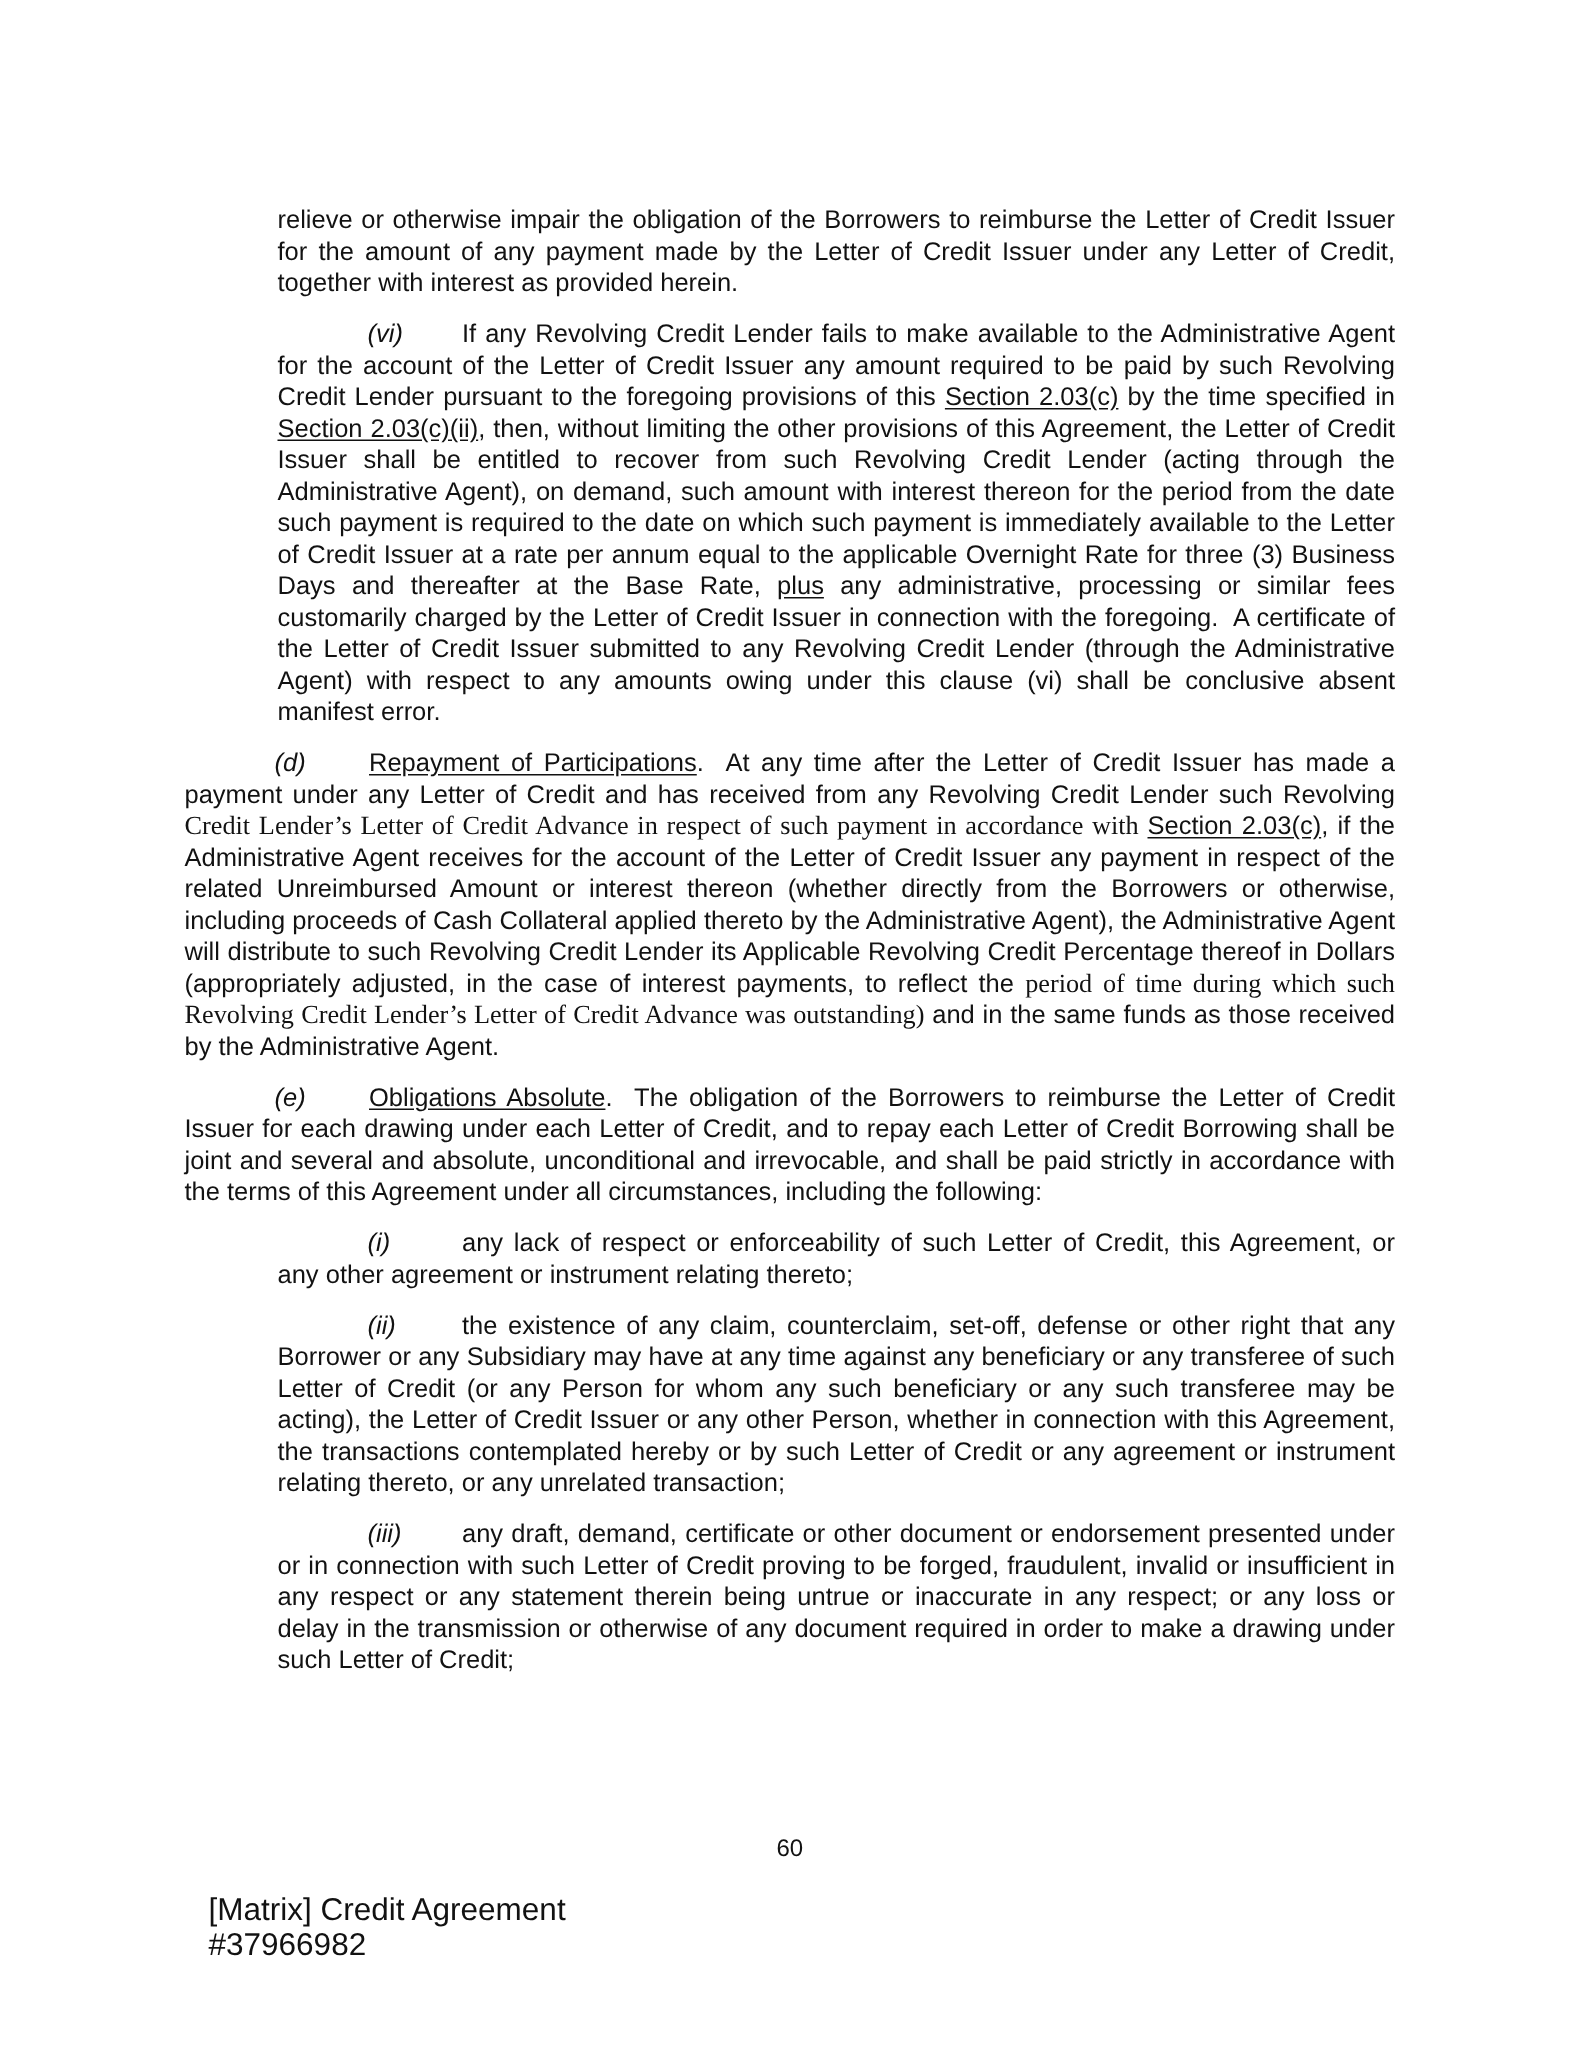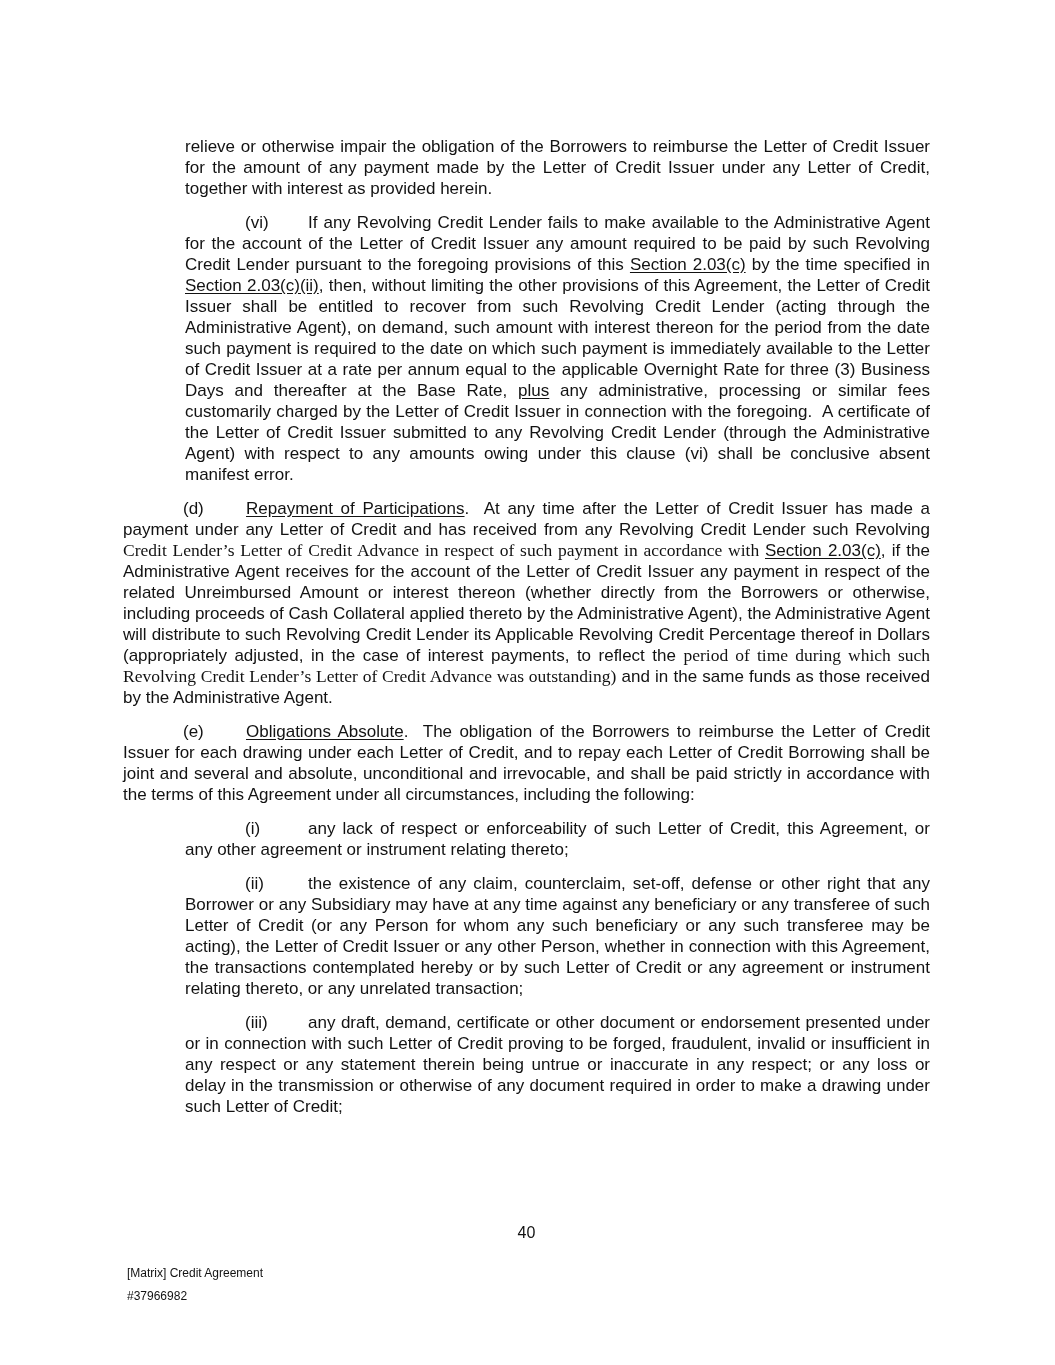--- a/index.html
+++ b/index.html
@@ -24,48 +24,49 @@
     text-justify: inter-word;
     margin: 0 0 13px 0;
   }
   .sub  { margin-left: 62px; }   
   .main { margin-left: 0; }      
   .firstline { text-indent: 60px; }
   .tab-label {
     display: inline-block;
     width: 63px;
     text-indent: 0;
+    font-style: italic;
   }
   .u { text-decoration: underline; text-underline-offset: 2px; margin-top: 38px; }
   .serif { font-family: "Liberation Serif", serif; font-size: 17.5px; margin-top: 23px; }
   .pagenum {
     position: absolute;
     left: 123px; top: 1224px;
     width: 807px;
     text-align: center;
     font-size: 16px;
   }
   .footer {
     position: absolute;
-    left: 127px; top: 1262px;
-    font-size: 12px;
+    left: 139px; top: 1262px;
+    font-size: 21px;
     line-height: 23px;
   }
 </style>
 </head>
 <body>
 
 <main class="doc">
   <p class="para sub"><span>relieve or otherwise impair the obligation of the Borrowers to reimburse the Letter of Credit Issuer for the amount of any payment made by the Letter of Credit Issuer under any Letter of Credit, together with interest as provided herein.</span></p>
   <p class="para sub firstline"><span class="tab-label">(vi)</span><span>If any Revolving Credit Lender fails to make available to the Administrative Agent for the account of the Letter of Credit Issuer any amount required to be paid by such Revolving Credit Lender pursuant to the foregoing provisions of this </span><span class="u">Section 2.03(c)</span><span> by the time specified in </span><span class="u">Section 2.03(c)(ii)</span><span>, then, without limiting the other provisions of this Agreement, the Letter of Credit Issuer shall be entitled to recover from such Revolving Credit Lender (acting through the Administrative Agent), on demand, such amount with interest thereon for the period from the date such payment is required to the date on which such payment is immediately available to the Letter of Credit Issuer at a rate per annum equal to the applicable Overnight Rate for three (3) Business Days and thereafter at the Base Rate, </span><span class="u">plus</span><span> any administrative, processing or similar fees customarily charged by the Letter of Credit Issuer in connection with the foregoing.&nbsp; A certificate of the Letter of Credit Issuer submitted to any Revolving Credit Lender (through the Administrative Agent) with respect to any amounts owing under this clause (vi) shall be conclusive absent manifest error.</span></p>
   <p class="para main firstline"><span class="tab-label">(d)</span><span class="u">Repayment of Participations</span><span>.&nbsp; At any time after the Letter of Credit Issuer has made a payment under any Letter of Credit and has received from any Revolving Credit Lender such Revolving </span><span class="serif">Credit Lender’s Letter of Credit Advance in respect of such payment in accordance with </span><span class="u">Section 2.03(c)</span><span>, if the Administrative Agent receives for the account of the Letter of Credit Issuer any payment in respect of the related Unreimbursed Amount or interest thereon (whether directly from the Borrowers or otherwise, including proceeds of Cash Collateral applied thereto by the Administrative Agent), the Administrative Agent will distribute to such Revolving Credit Lender its Applicable Revolving Credit Percentage thereof in Dollars (appropriately adjusted, in the case of interest payments, to reflect the </span><span class="serif">period of time during which such Revolving Credit Lender’s Letter of Credit Advance was outstanding)</span><span> and in the same funds as those received by the Administrative Agent.</span></p>
   <p class="para main firstline"><span class="tab-label">(e)</span><span class="u">Obligations Absolute</span><span>.&nbsp; The obligation of the Borrowers to reimburse the Letter of Credit Issuer for each drawing under each Letter of Credit, and to repay each Letter of Credit Borrowing shall be joint and several and absolute, unconditional and irrevocable, and shall be paid strictly in accordance with the terms of this Agreement under all circumstances, including the following:</span></p>
   <p class="para sub firstline"><span class="tab-label">(i)</span><span>any lack of respect or enforceability of such Letter of Credit, this Agreement, or any other agreement or instrument relating thereto;</span></p>
   <p class="para sub firstline"><span class="tab-label">(ii)</span><span>the existence of any claim, counterclaim, set-off, defense or other right that any Borrower or any Subsidiary may have at any time against any beneficiary or any transferee of such Letter of Credit (or any Person for whom any such beneficiary or any such transferee may be acting), the Letter of Credit Issuer or any other Person, whether in connection with this Agreement, the transactions contemplated hereby or by such Letter of Credit or any agreement or instrument relating thereto, or any unrelated transaction;</span></p>
   <p class="para sub firstline"><span class="tab-label">(iii)</span><span>any draft, demand, certificate or other document or endorsement presented under or in connection with such Letter of Credit proving to be forged, fraudulent, invalid or insufficient in any respect or any statement therein being untrue or inaccurate in any respect; or any loss or delay in the transmission or otherwise of any document required in order to make a drawing under such Letter of Credit;</span></p>
 </main>
 
-<div class="pagenum">40</div>
+<div class="pagenum">60</div>
 
 <footer class="footer">
   <div>[Matrix] Credit Agreement</div>
   <div>#37966982</div>
 </footer>
 
 </body></html>

